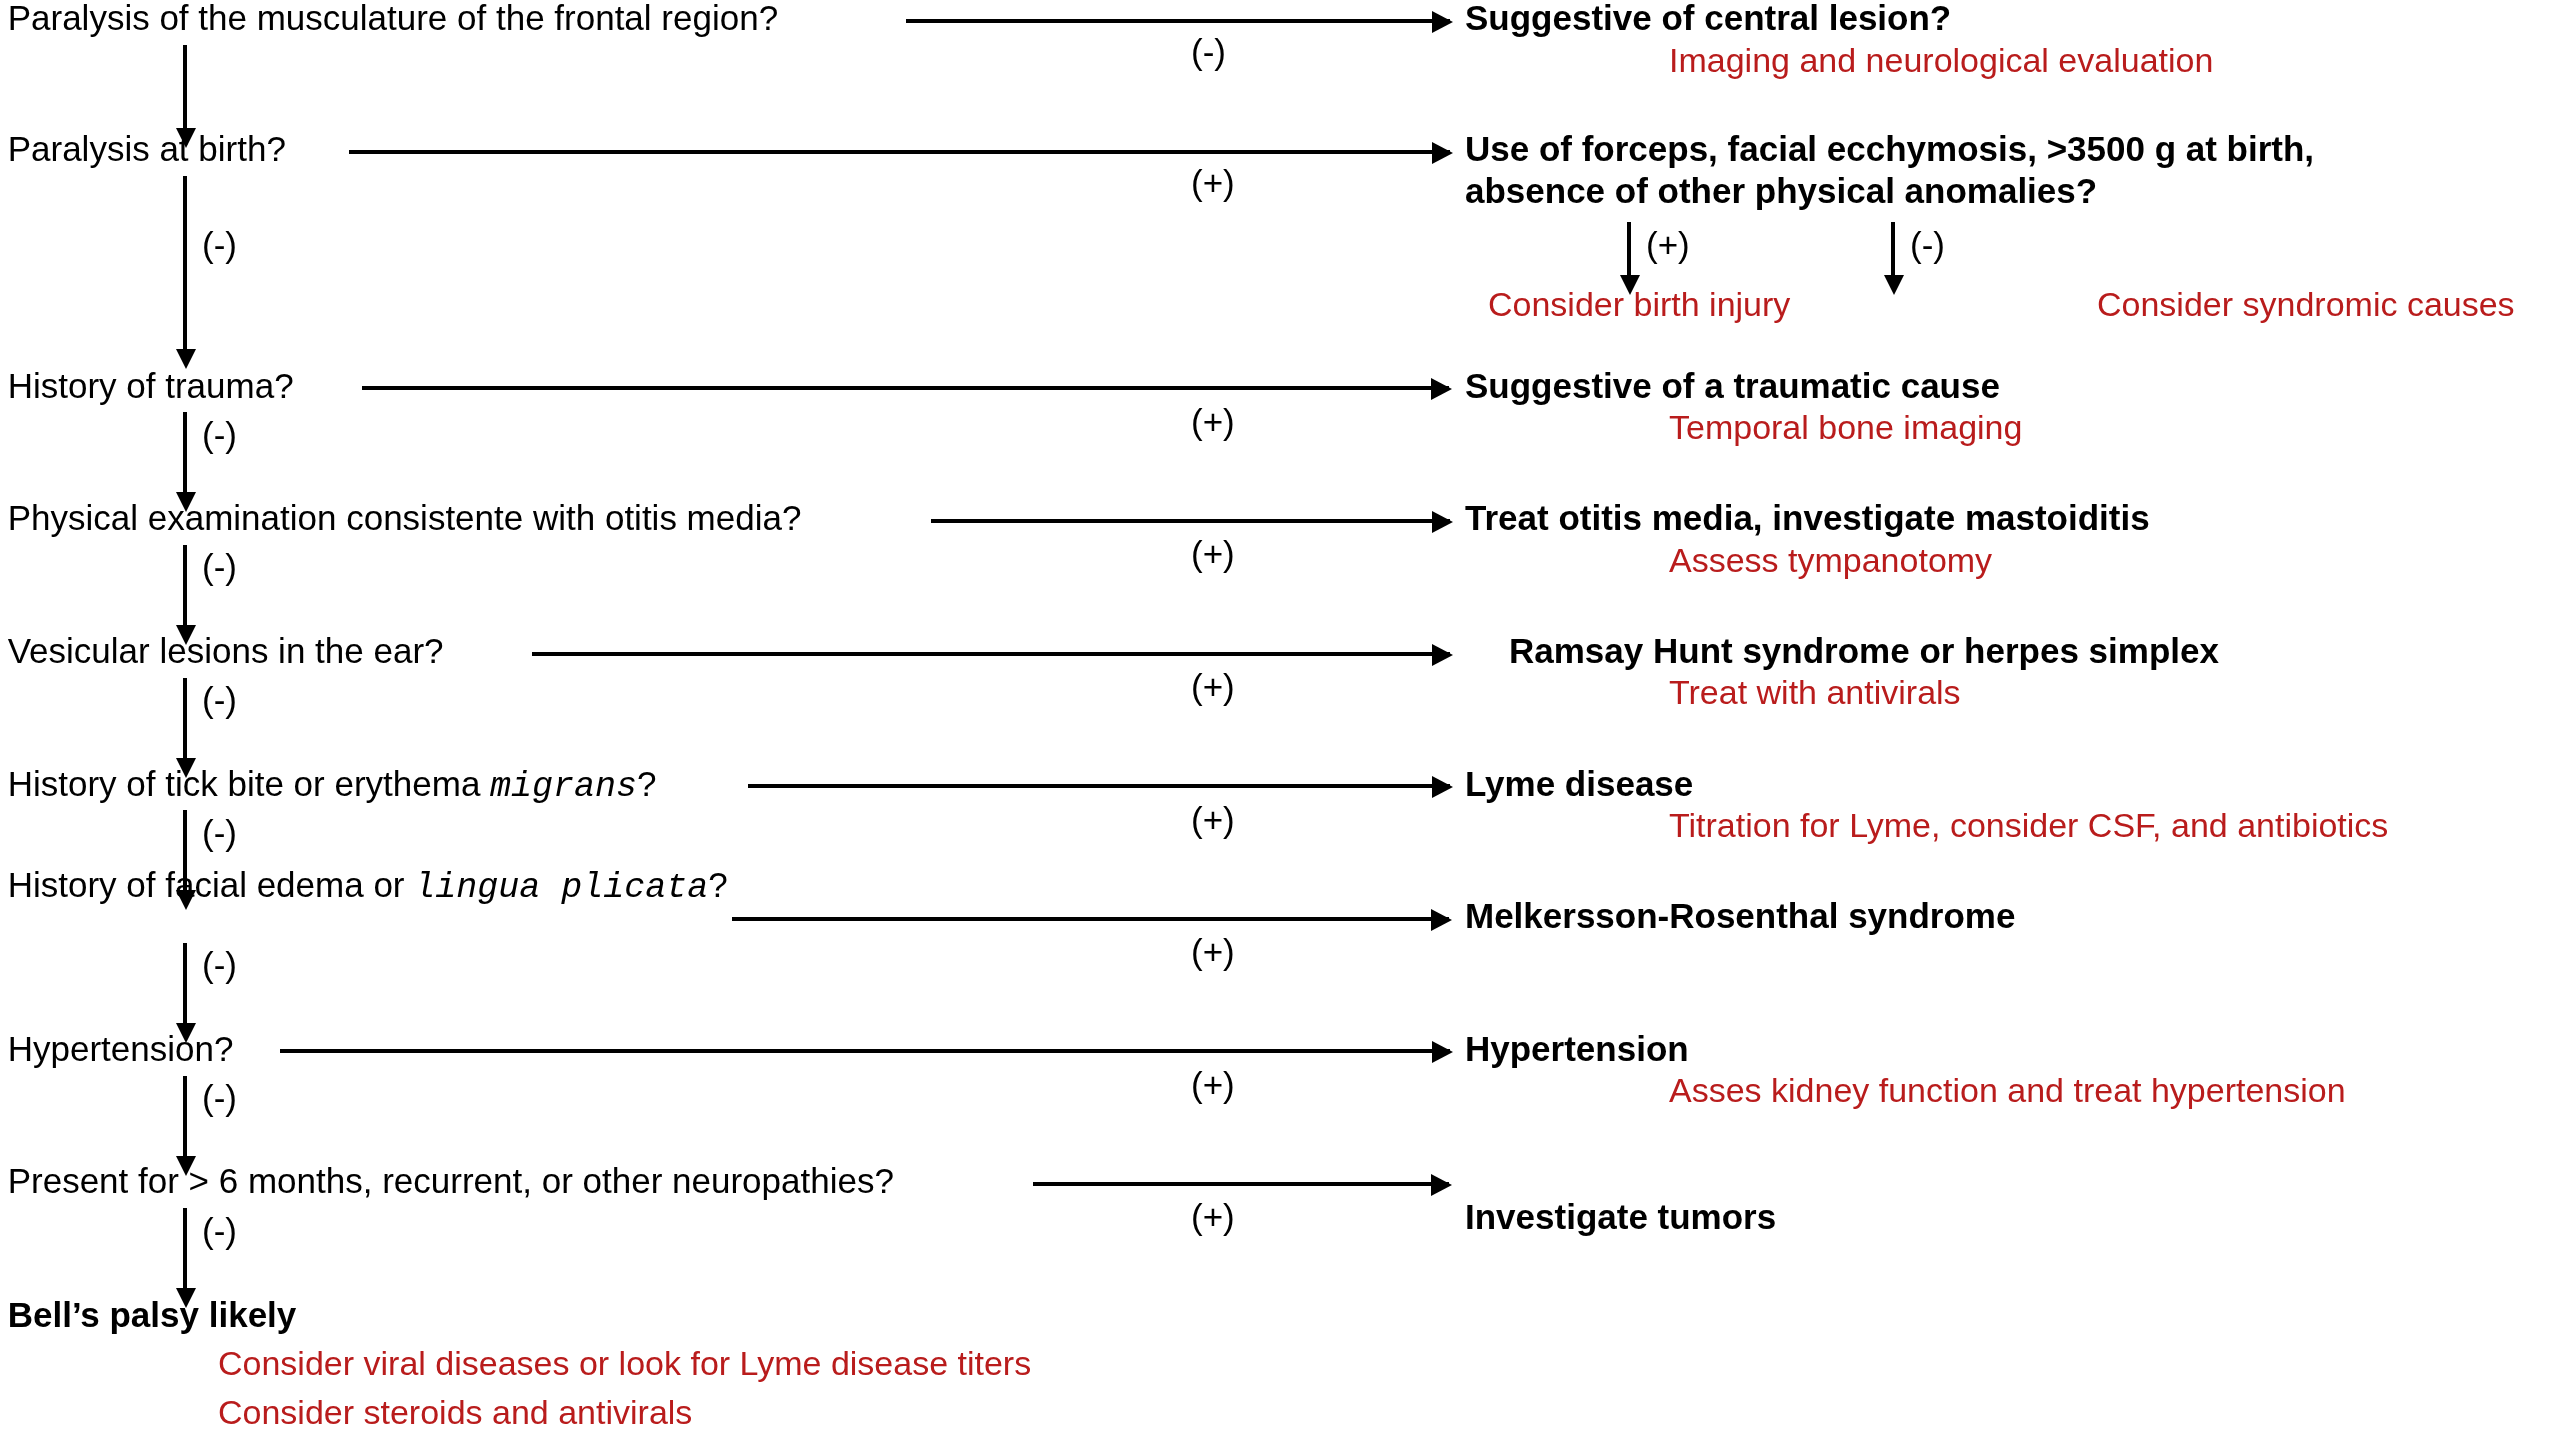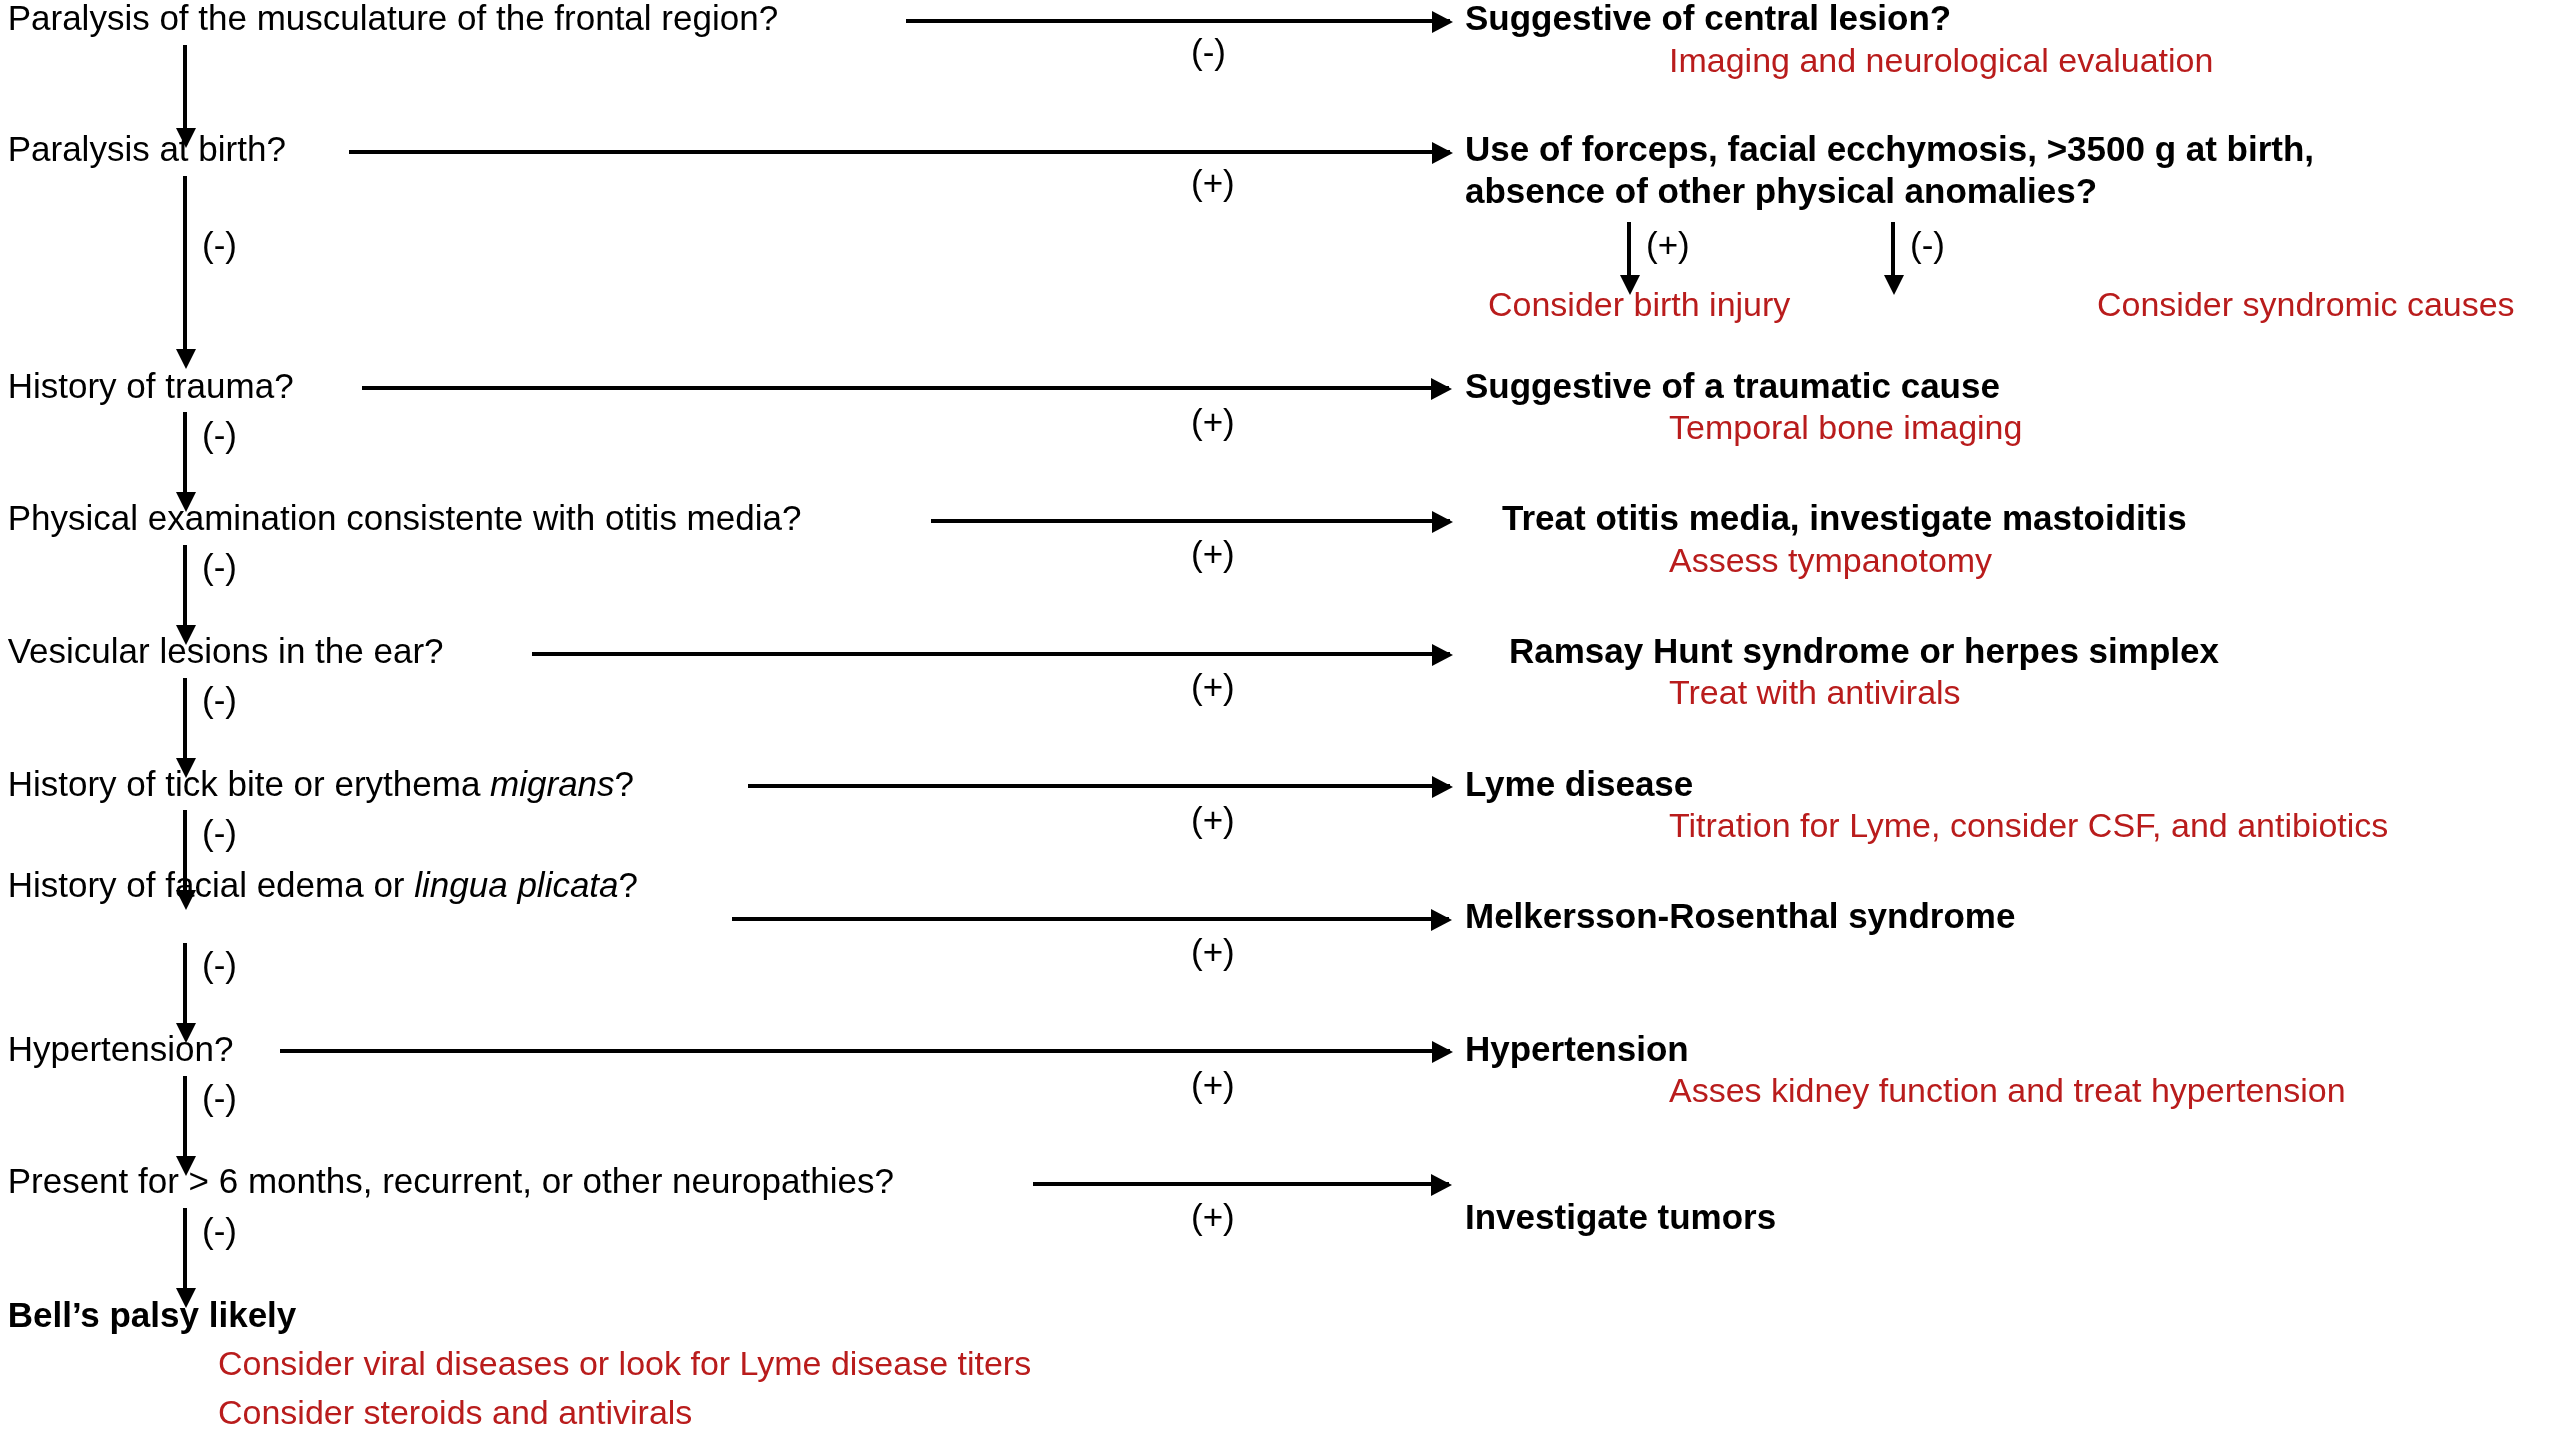--- a/index.html
+++ b/index.html
@@ -41,21 +41,21 @@
     white-space: nowrap;
     color: #b91c1c;
   }
   .sign {
     position: absolute;
     font-size: 35px;
     line-height: 39px;
     white-space: nowrap;
     color: #000;
   }
-  .italic { font-style: italic; }
+  .italic { font-style: italic; font-family: Liberation Mono, monospace; }
 
   
   .h-arrow {
     position: absolute;
     height: 0;
     border-top: 4.6px solid #000;
   }
   .h-arrow::after {
     content: "";
     position: absolute;
@@ -120,21 +120,21 @@
   <div class="sign" style="left:1191px; top:402px;">(+)</div>
   <div class="out-title" style="left:1465px; top:365px;">Suggestive of a traumatic cause</div>
   <div class="out-sub" style="left:1669px; top:407px;">Temporal bone imaging</div>
 
   <div class="v-arrow" style="left:183px; top:412px; height:83px;"></div>
   <div class="sign" style="left:202px; top:415px;">(-)</div>
 
   <div class="q-text" style="left:7.7px; top:497px;">Physical examination consistente with otitis media?</div>
   <div class="h-arrow" style="left:931px; top:519px; width:519px;"></div>
   <div class="sign" style="left:1191px; top:534px;">(+)</div>
-  <div class="out-title" style="left:1465px; top:497px;margin-left:37px;">Treat otitis media, investigate mastoiditis</div>
+  <div class="out-title" style="left:1465px; top:497px;">Treat otitis media, investigate mastoiditis</div>
   <div class="out-sub" style="left:1669px; top:540px;">Assess tympanotomy</div>
 
   <div class="v-arrow" style="left:183px; top:545px; height:83px;"></div>
   <div class="sign" style="left:202px; top:547px;">(-)</div>
 
   <div class="q-text" style="left:7.7px; top:630px;">Vesicular lesions in the ear?</div>
   <div class="h-arrow" style="left:532px; top:652px; width:918px;"></div>
   <div class="sign" style="left:1191px; top:667px;">(+)</div>
   <div class="out-title" style="left:1465px; top:630px;margin-left:44px;">Ramsay Hunt syndrome or herpes simplex</div>
   <div class="out-sub" style="left:1669px; top:672px;">Treat with antivirals</div>

